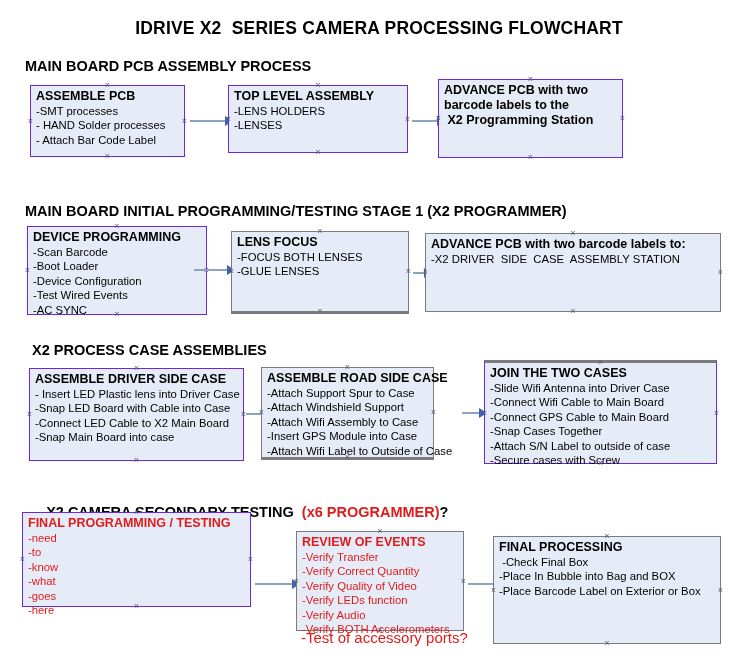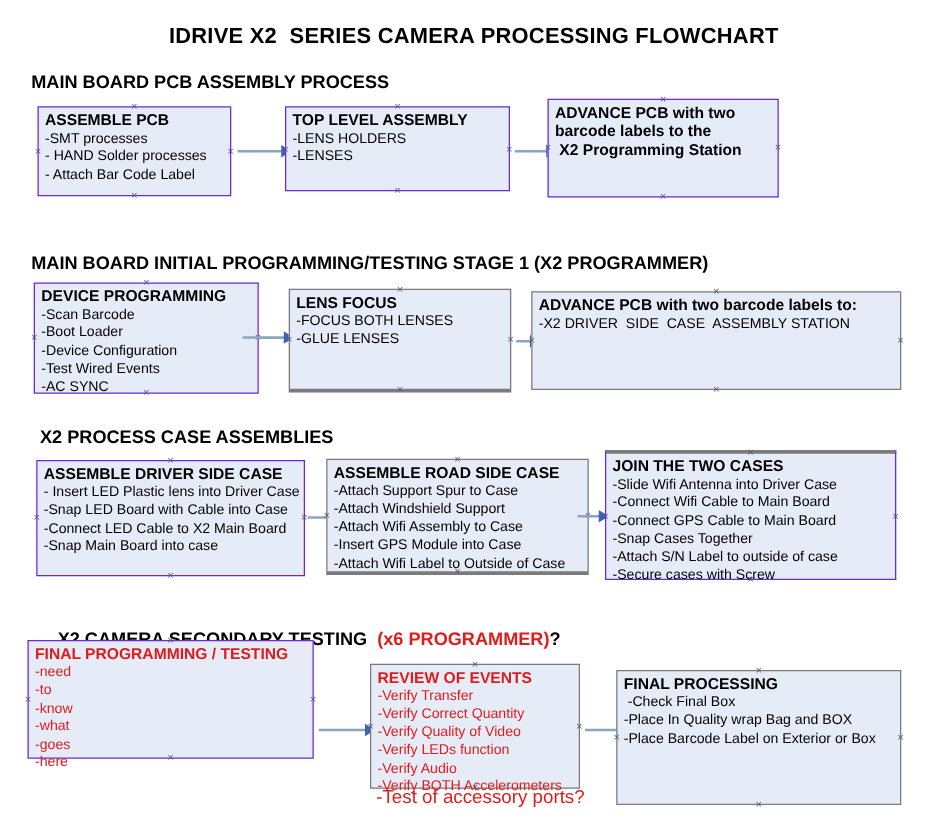--- a/index.html
+++ b/index.html
@@ -205,21 +205,21 @@
     <div class="b-line">-Connect LED Cable to X2 Main Board</div>
     <div class="b-line">-Snap Main Board into case</div>
     <span class="handle h-t"></span>
     <span class="handle h-b"></span>
     <span class="handle h-l"></span>
     <span class="handle h-r"></span>
   </div>
 
   <div class="arrow" style="left:246px; top:413px; width:16px;"></div>
 
-  <div class="fbox gray shadow-bottom" style="left:261px; top:367px; width:210px; height:93px;">
+  <div class="fbox gray shadow-bottom" style="left:261px; top:367px; width:173px; height:93px;">
     <div class="b-title">ASSEMBLE ROAD SIDE CASE</div>
     <div class="b-line">-Attach Support Spur to Case</div>
     <div class="b-line">-Attach Windshield Support</div>
     <div class="b-line">-Attach Wifi Assembly to Case</div>
     <div class="b-line">-Insert GPS Module into Case</div>
     <div class="b-line">-Attach Wifi Label to Outside of Case</div>
     <span class="handle h-t"></span>
     <span class="handle h-b"></span>
     <span class="handle h-l"></span>
     <span class="handle h-r"></span>
@@ -275,21 +275,21 @@
     <span class="handle h-r"></span>
   </div>
 
   <div class="overflow-line" style="left:301px; top:629px;">-Test of accessory ports?</div>
 
   <div class="arrow" style="left:468px; top:583px; width:26px;"></div>
 
   <div class="fbox gray" style="left:493px; top:536px; width:228px; height:108px;">
     <div class="b-title">FINAL PROCESSING</div>
     <div class="b-line"> -Check Final Box</div>
-    <div class="b-line">-Place In Quality wrap Bag and BOX</div>
+    <div class="b-line">-Place In Bubble into Bag and BOX</div>
     <div class="b-line">-Place Barcode Label on Exterior or Box</div>
     <span class="handle h-t"></span>
     <span class="handle h-b"></span>
     <span class="handle h-l"></span>
     <span class="handle h-r"></span>
   </div>
 
 </div>
 
 </body></html>

